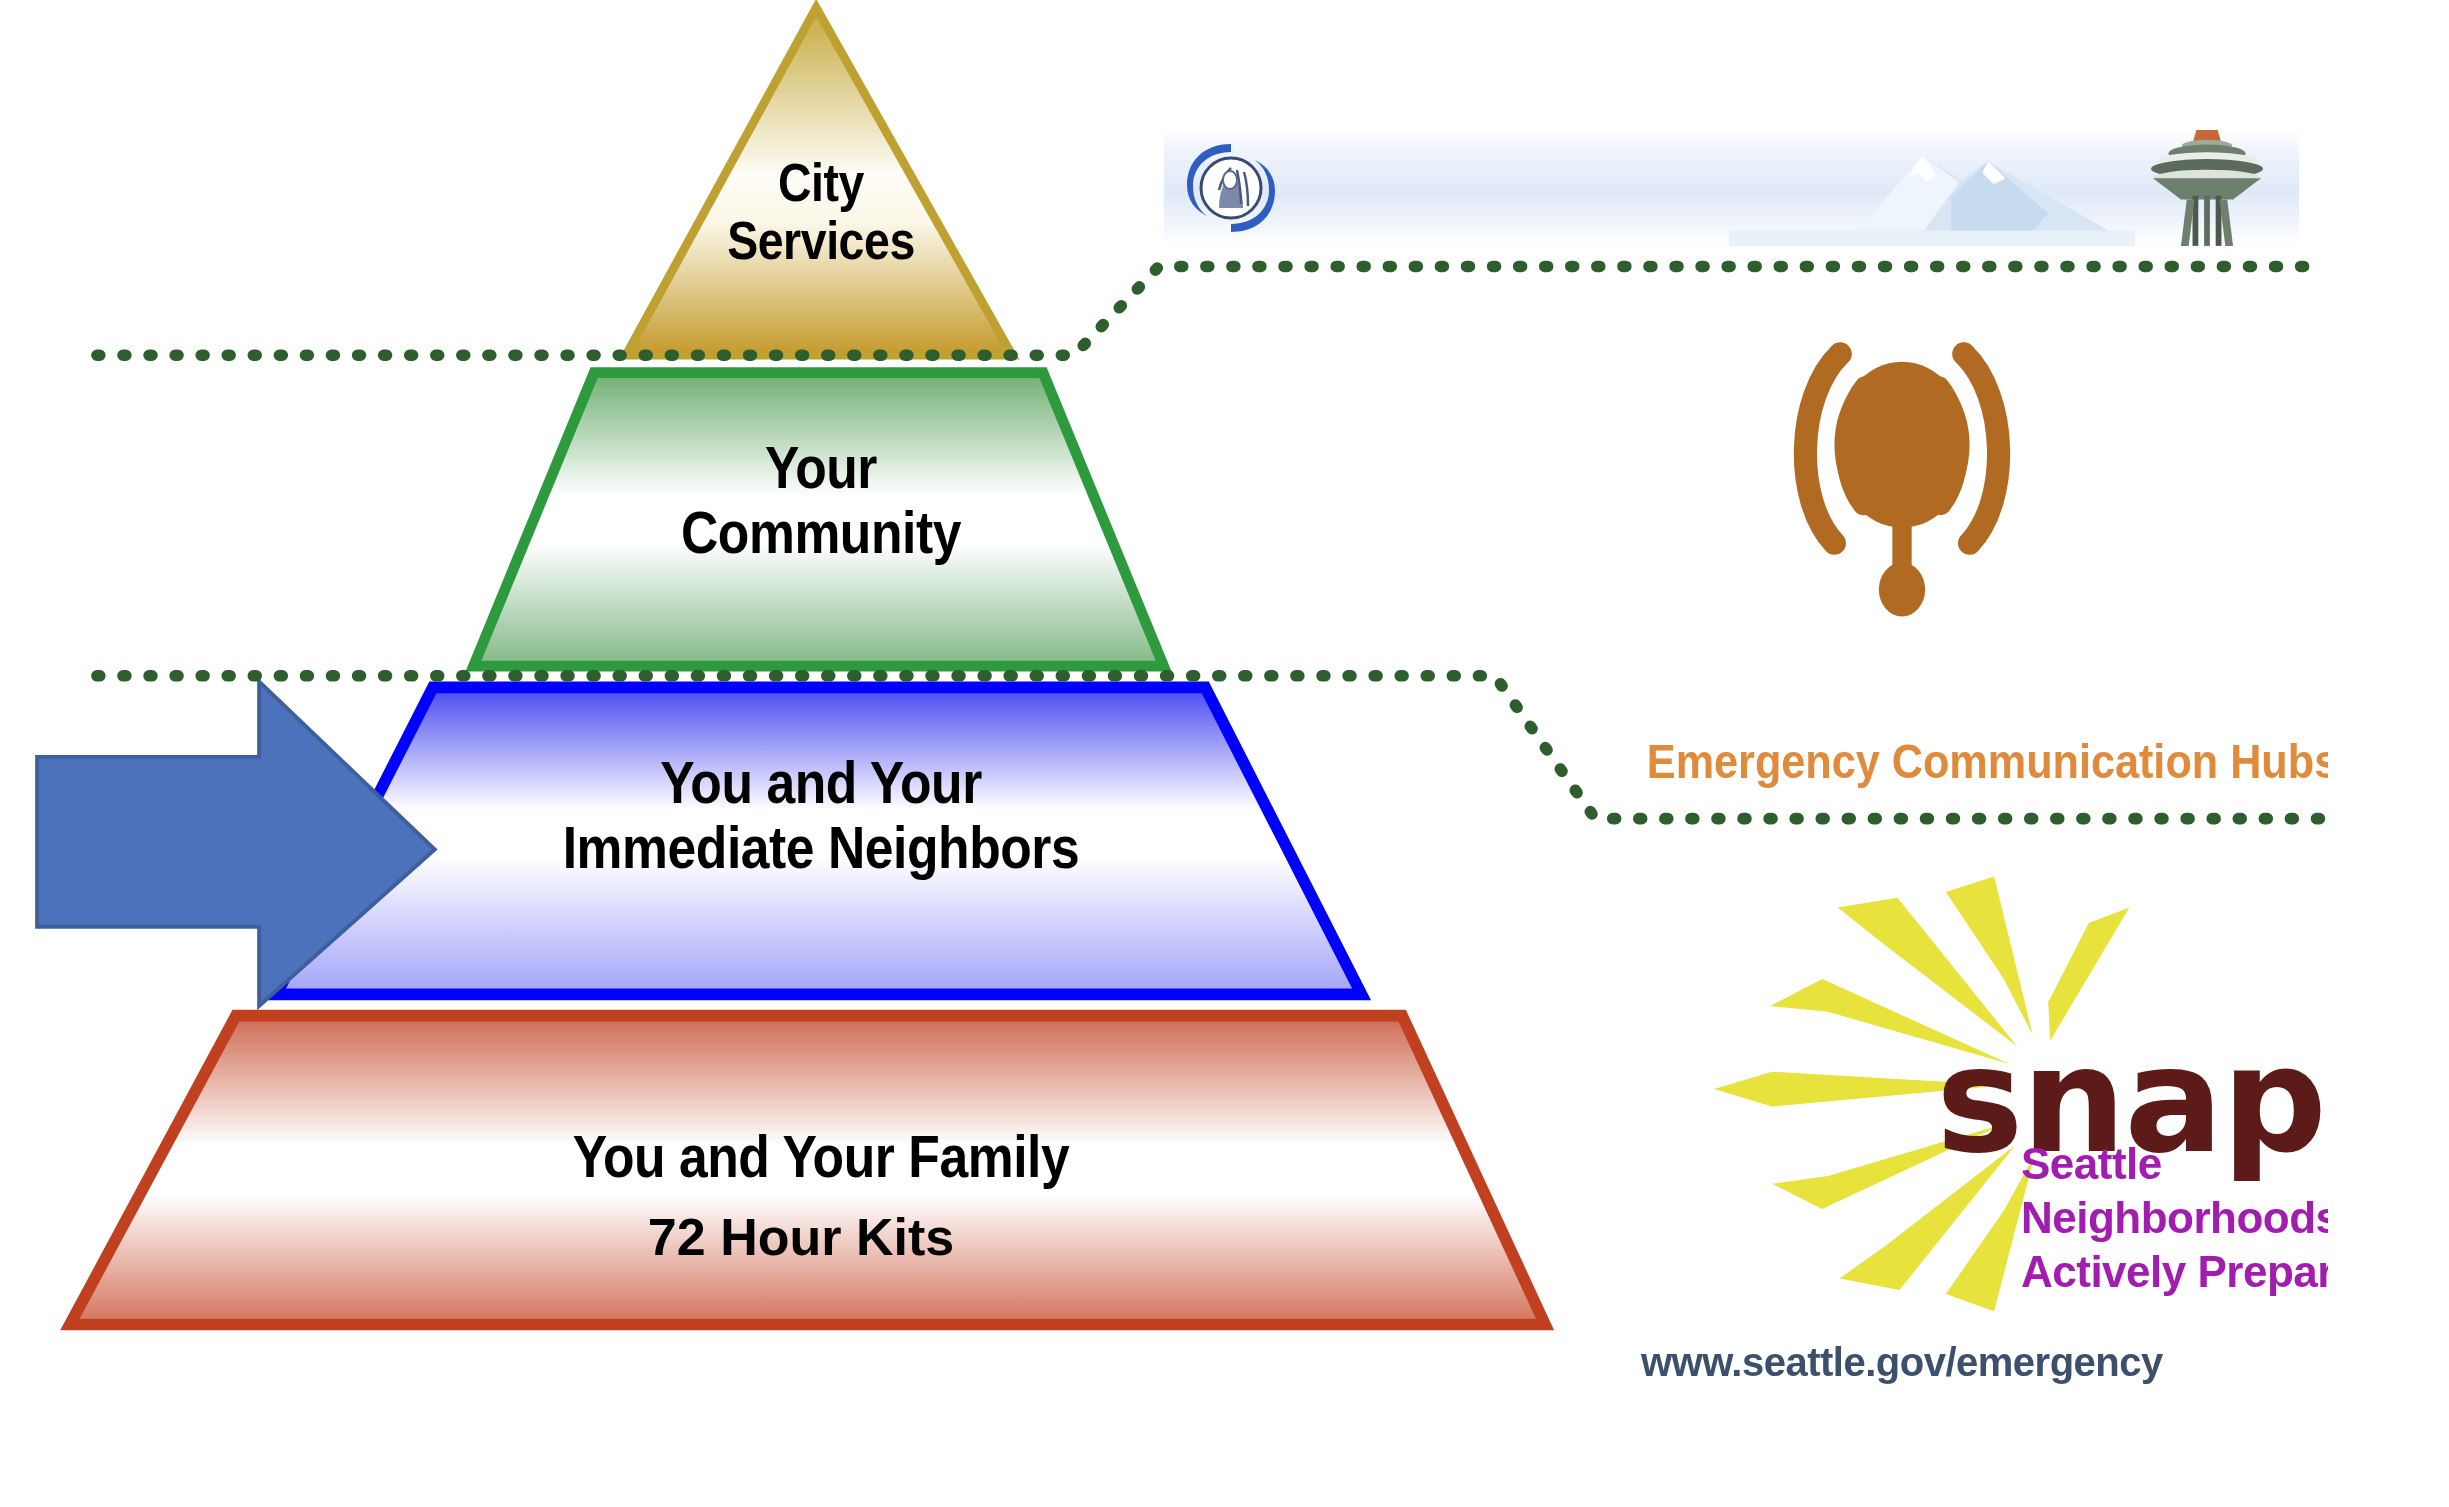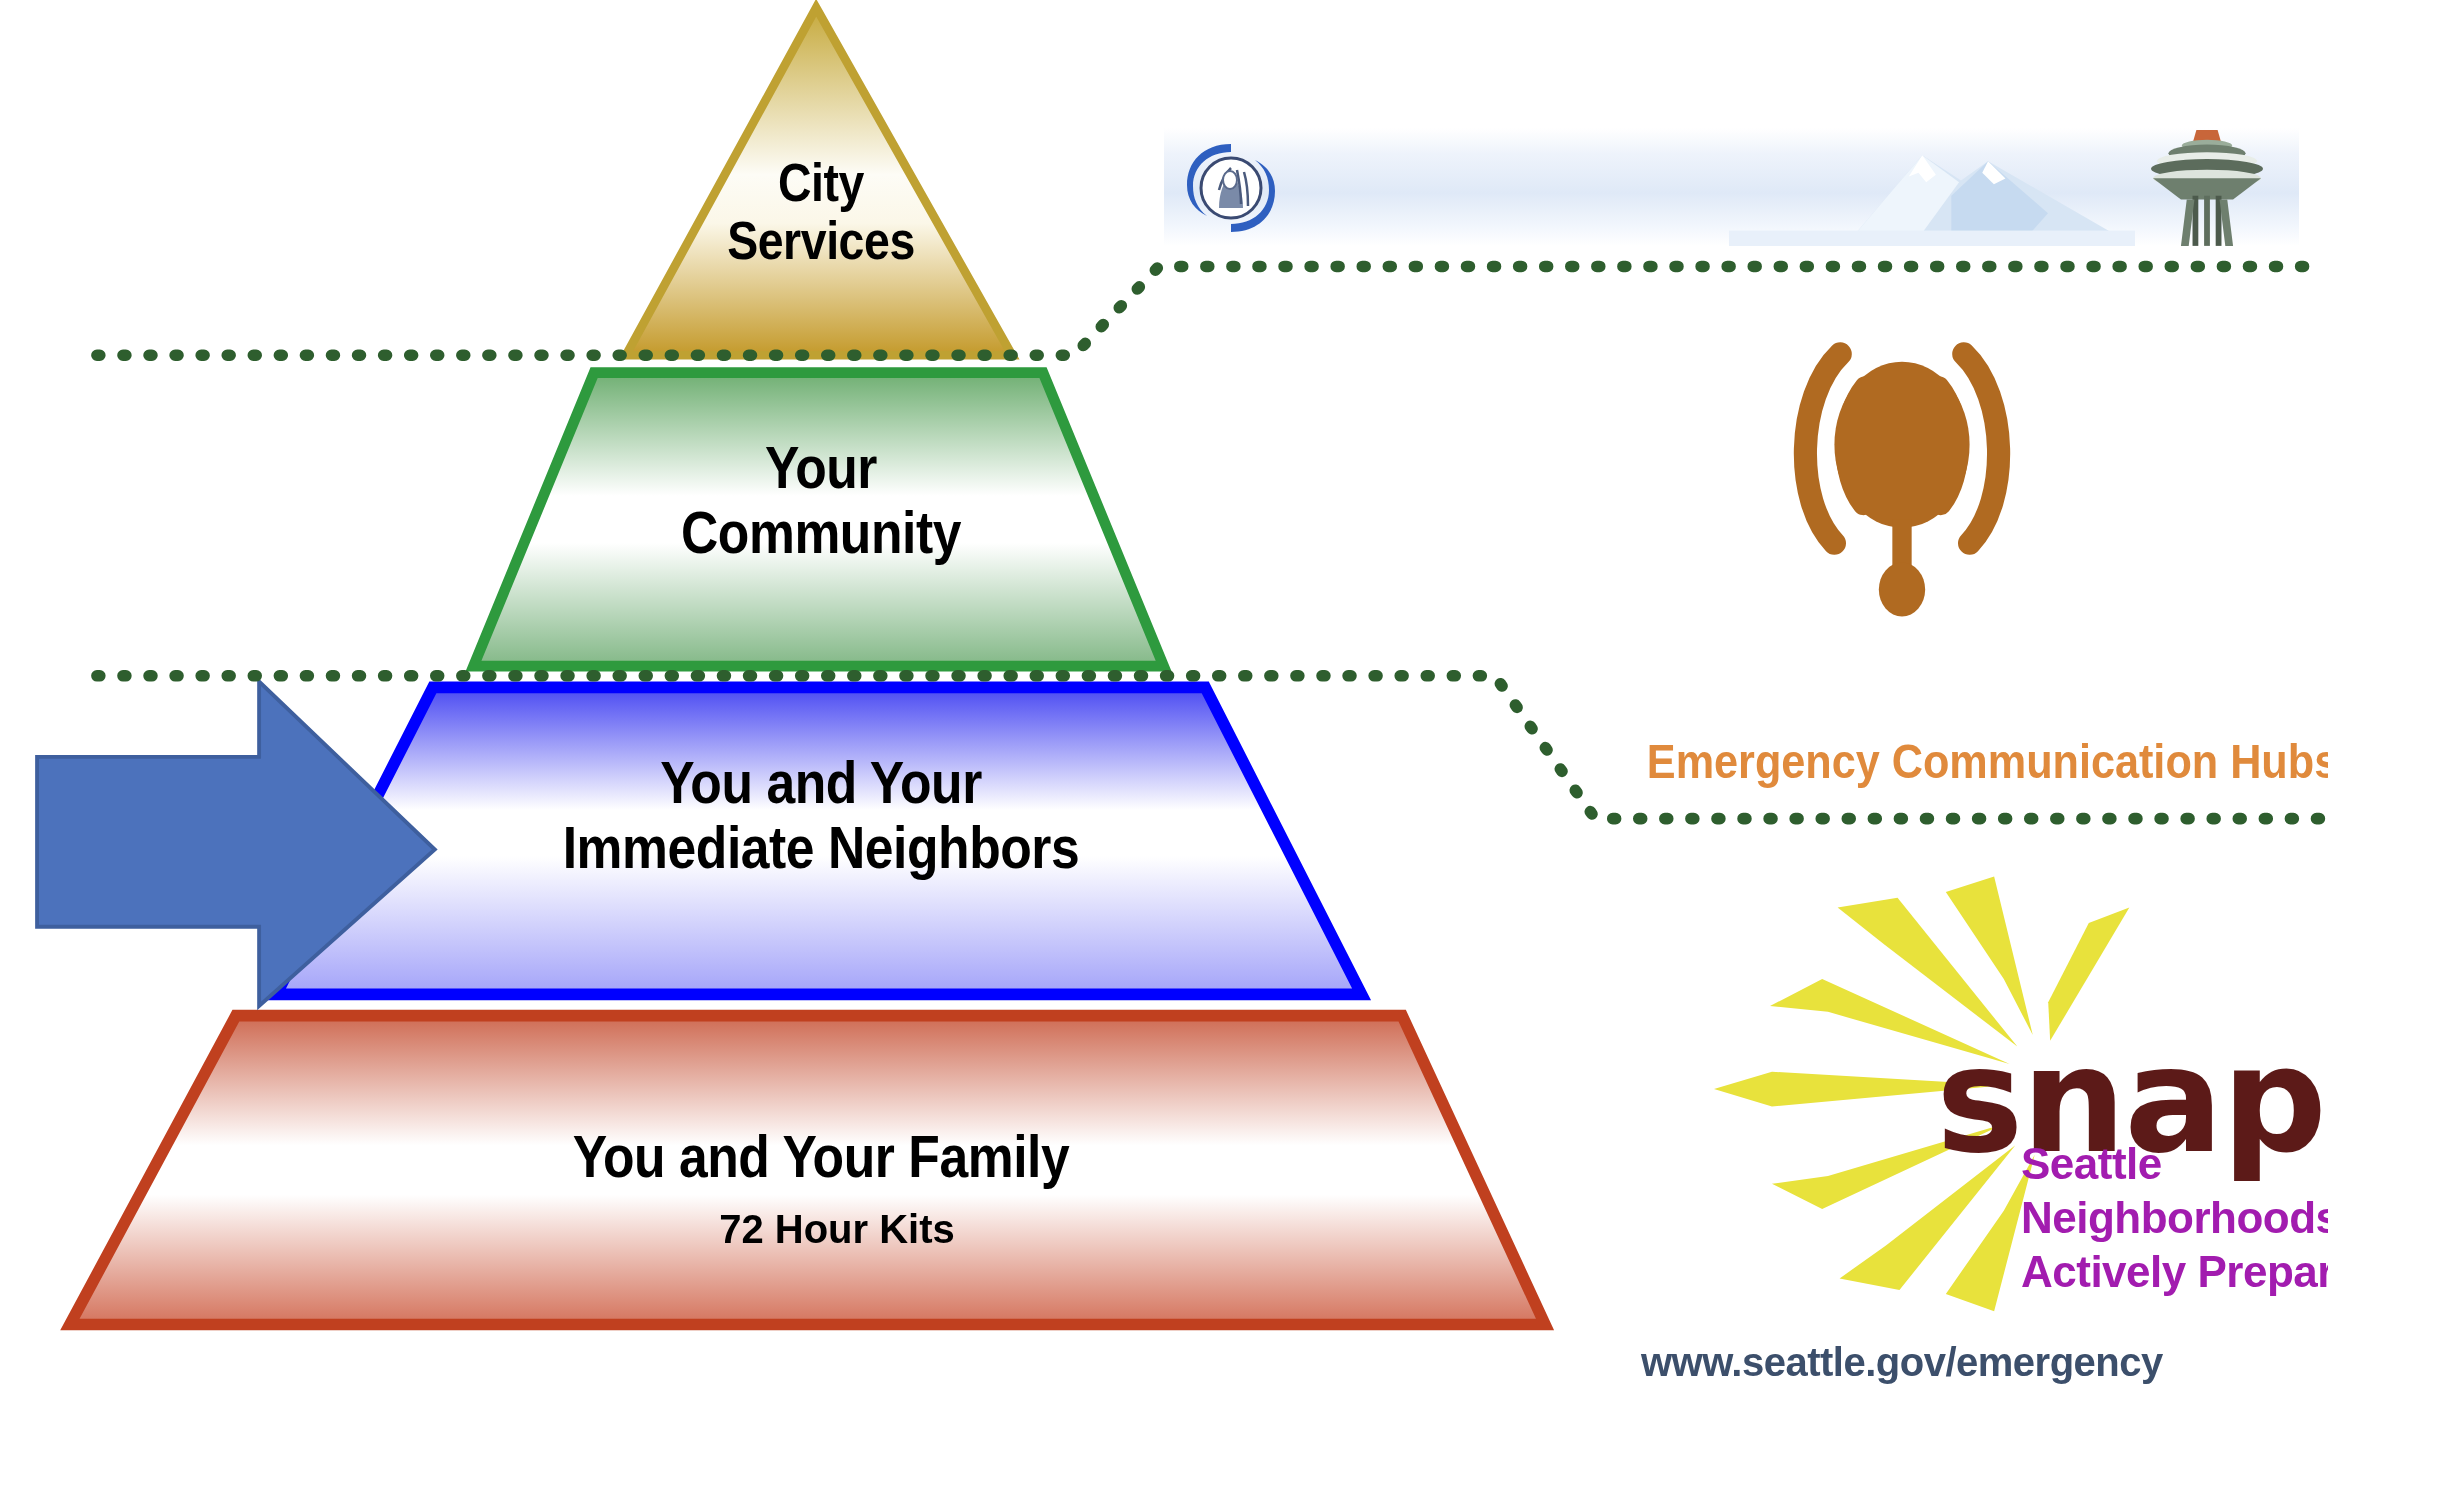--- a/index.html
+++ b/index.html
@@ -50,26 +50,26 @@
   #label-neighbors {
     left: 406px; top: 751px; width: 830px;
     font-size: 60px;
   }
   #label-family {
     left: 406px; top: 1125px; width: 830px;
     font-size: 60px;
   }
   #label-kits {
     position: absolute;
-    left: 422px; top: 1207px; width: 830px;
+    left: 386px; top: 1207px; width: 830px;
     text-align: center;
     color: #000000;
     font-family: "Liberation Sans", sans-serif;
     font-weight: bold;
-    font-size: 40px;
+    font-size: 52px;
     letter-spacing: 0px;
     pointer-events: none;
   }
 
   
   #seattle-banner {
     position: absolute;
     left: 1164px;
     top: 128px;
     width: 1135px;

